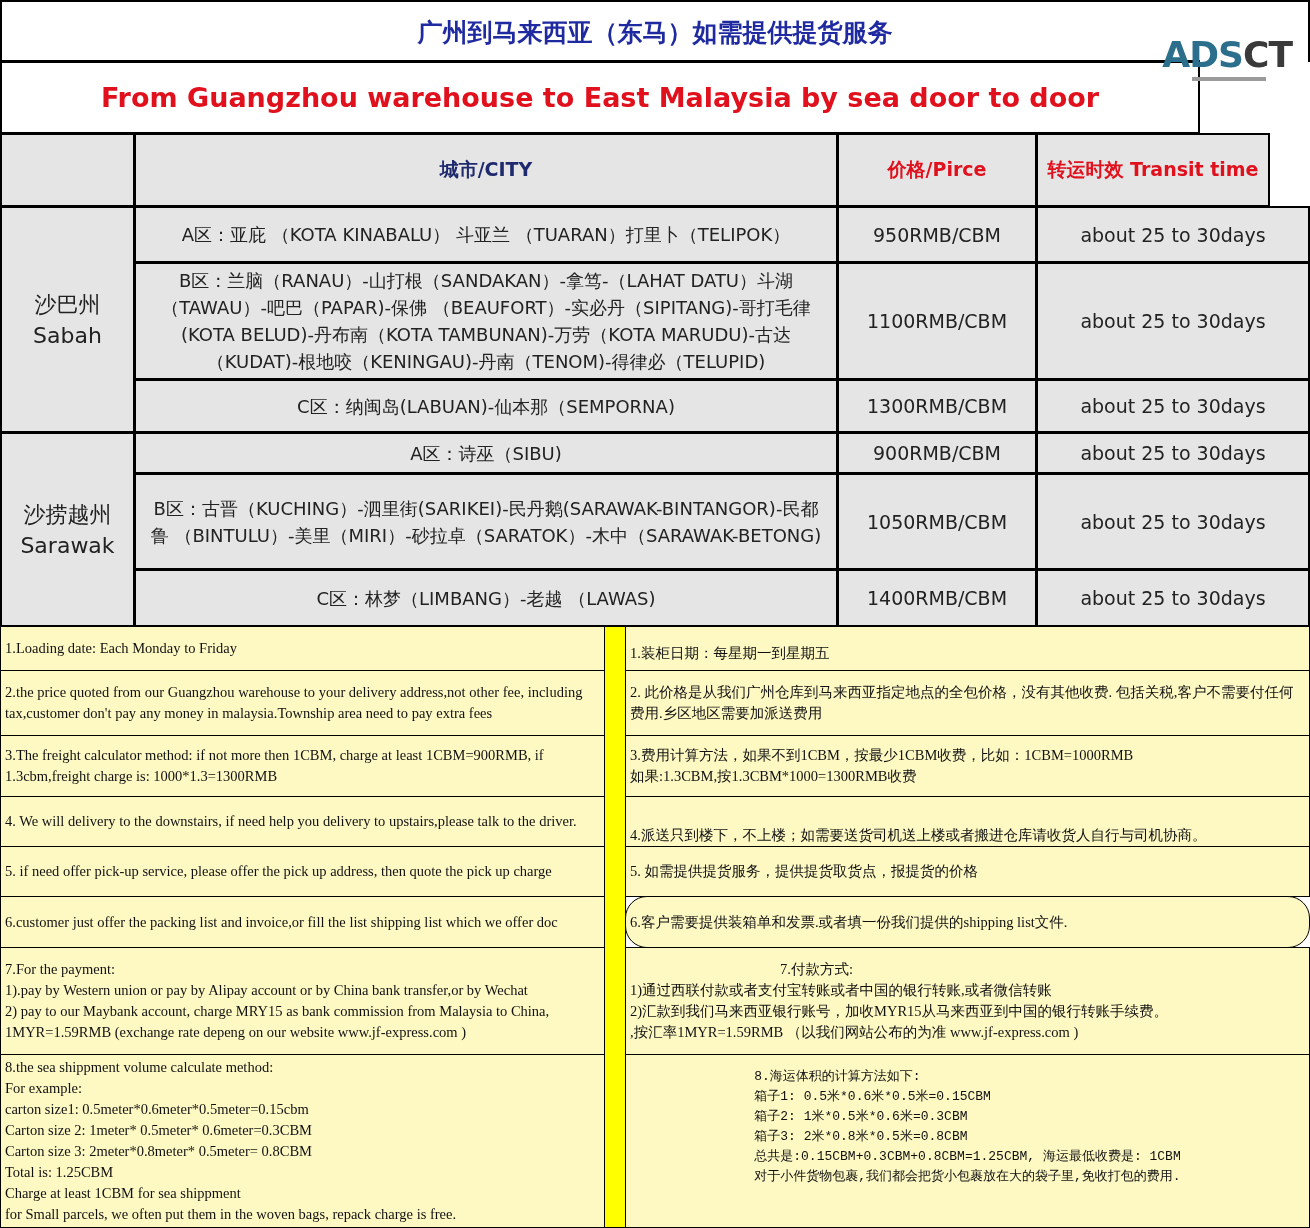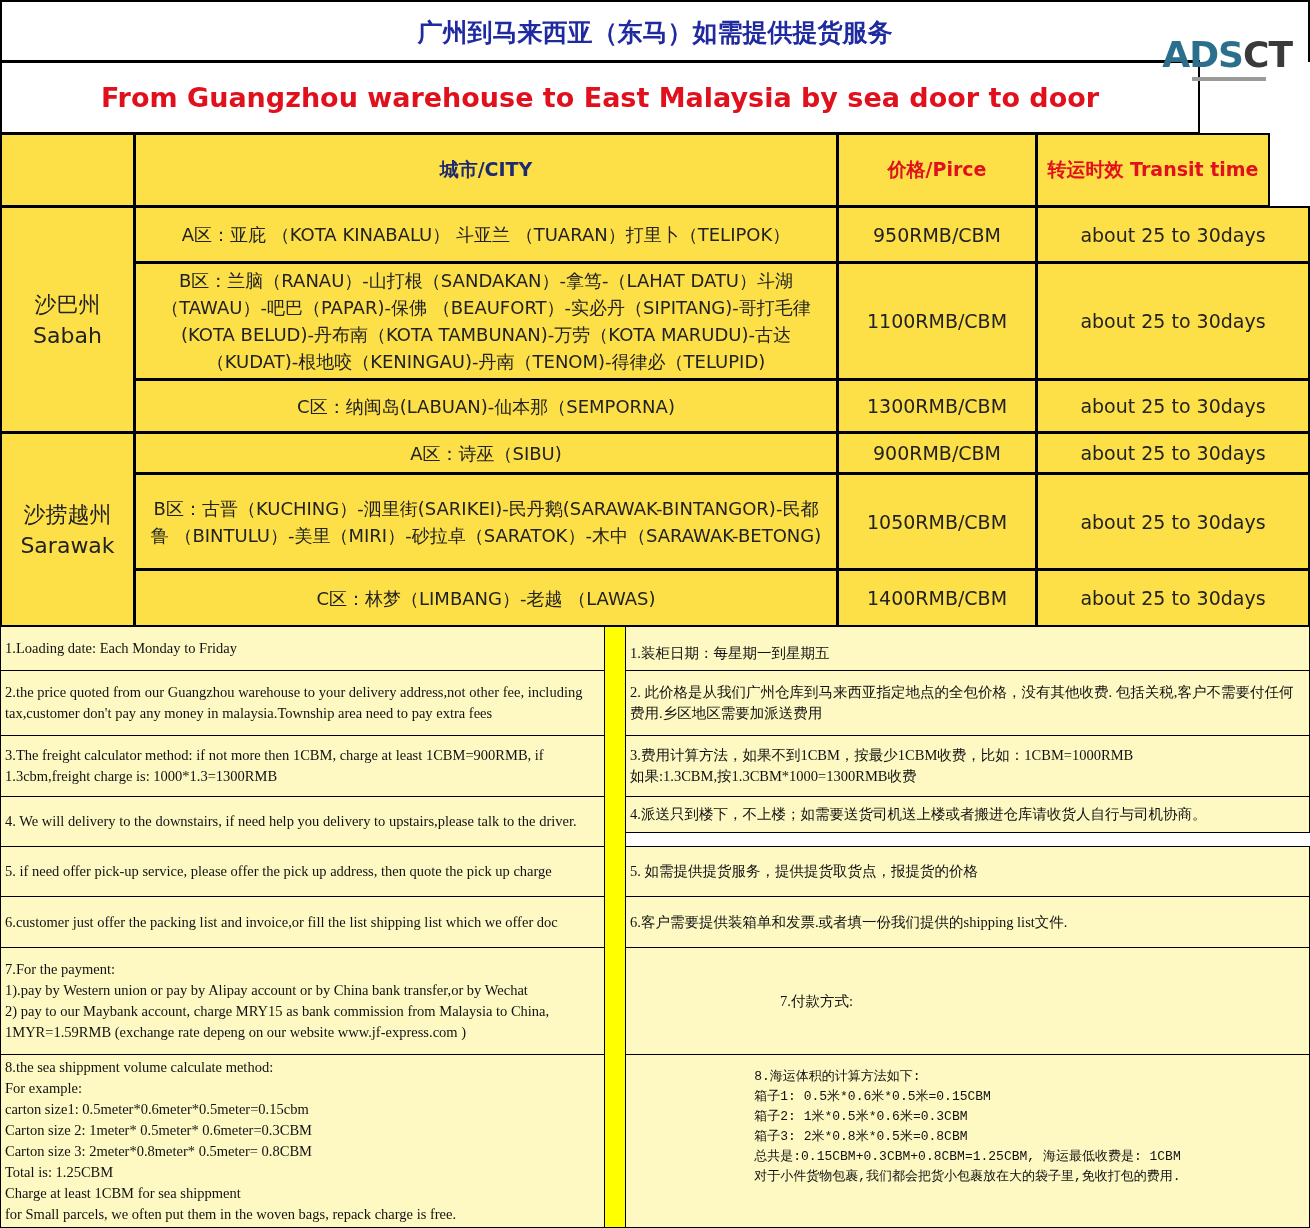--- a/index.html
+++ b/index.html
@@ -9,21 +9,21 @@
   .title-cn { left:0; top:0; width:1310px; height:62px; border:2px solid #000; border-bottom:none;
               display:flex; align-items:center; justify-content:center;
               color:#1f2aa0; font-weight:bold; font-size:25px; }
   .title-en { left:0; top:60px; width:1200px; height:74px; border:2px solid #000; border-top:3px solid #000;
               display:flex; align-items:center; justify-content:center;
               color:#e0101c; font-weight:bold; font-size:27px; }
   .logo { right:18px; top:34px; font-weight:bold; font-size:36px; letter-spacing:-1px; }
   .logo .ad { color:#2b6f8c; }
   .logo .ct { color:#3a3a3a; }
   .logo .bar { position:absolute; left:30px; bottom:-6px; width:74px; height:4px; background:#9a9a9a; }
-  .cell { position:absolute; box-sizing:border-box; border:1px solid #000; background:#fde047;
+  .cell { position:absolute; box-sizing:border-box; border:1px solid #000; background:#e5e5e5;
           display:flex; align-items:center; justify-content:center; text-align:center; }
   .hdr-city { color:#1f2a6e; font-weight:bold; font-size:19px; }
   .hdr-red { color:#e0101c; font-weight:bold; font-size:19px; }
   .region { font-family:"DejaVu Sans", sans-serif; font-size:22px; color:#222; line-height:31px; flex-direction:column; }
   .city { font-size:18px; line-height:27px; padding:0 14px; color:#222; }
   .price { font-size:19px; color:#222; }
   .ncell { position:absolute; box-sizing:border-box; border:1px solid #000; background:#fef9c3;
            font-family:"Liberation Serif", serif; font-size:14.5px; color:#111; line-height:21px;
            padding:0 4px; display:flex; align-items:center; }
   .ncell.top { align-items:flex-start; }
@@ -143,46 +143,49 @@
 
 <div class="ncell" style="left:0;top:735px;width:605px;height:62px;font-family:Liberation Serif, serif;">
     <span>3.The freight calculator method:  if not more then 1CBM, charge at least 1CBM=900RMB, if 1.3cbm,freight charge is: 1000*1.3=1300RMB</span>
   </div>
 <div class="ncell pre" style="left:625px;top:735px;width:685px;height:62px;"><span class="pre">3.费用计算方法，如果不到1CBM，按最少1CBM收费，比如：1CBM=1000RMB
 如果:1.3CBM,按1.3CBM*1000=1300RMB收费</span></div>
 
 <div class="ncell" style="left:0;top:796px;width:605px;height:51px;">
     <span>4. We will delivery to the downstairs, if need help you delivery to upstairs,please talk to the driver.</span>
   </div>
-<div class="ncell" style="left:625px;top:796px;width:685px;height:37px;">
+<div class="ncell" style="left:625px;top:796px;width:685px;height:51px;align-items:flex-end;">
     <span>4.派送只到楼下，不上楼；如需要送货司机送上楼或者搬进仓库请收货人自行与司机协商。</span>
   </div>
 
 <div class="ncell" style="left:0;top:846px;width:605px;height:51px;">
     <span>5. if need offer pick-up service, please offer the pick up address, then quote the pick up charge</span>
   </div>
 <div class="ncell" style="left:625px;top:846px;width:685px;height:51px;">
     <span>5. 如需提供提货服务，提供提货取货点，报提货的价格</span>
   </div>
 
 <div class="ncell" style="left:0;top:896px;width:605px;height:52px;">
     <span>6.customer just offer the packing list and invoice,or fill the  list shipping list which we offer doc</span>
   </div>
-<div class="ncell" style="left:625px;top:896px;width:685px;height:52px;">
+<div class="ncell" style="left:625px;top:896px;width:685px;height:52px;border-radius:22px;">
     <span>6.客户需要提供装箱单和发票.或者填一份我们提供的shipping list文件.</span>
   </div>
 
 <div class="ncell" style="left:0;top:947px;width:605px;height:108px;">
     <span class="pre"> 7.For the payment:
 1).pay by Western union or pay by Alipay account or by China bank transfer,or by Wechat
 2) pay to our Maybank account, charge MRY15 as bank commission from Malaysia to China,
 1MYR=1.59RMB (exchange rate depeng on our website   www.jf-express.com )</span>
   </div>
 <div class="ncell" style="left:625px;top:947px;width:685px;height:108px;flex-direction:column;align-items:flex-start;justify-content:center;">
   <span style="display:block;width:100%;padding-left:150px;box-sizing:border-box;">7.付款方式:</span>
+  <span class="pre">1)通过西联付款或者支付宝转账或者中国的银行转账,或者微信转账
+2)汇款到我们马来西亚银行账号，加收MYR15从马来西亚到中国的银行转账手续费。
+,按汇率1MYR=1.59RMB （以我们网站公布的为准 www.jf-express.com )</span>
 </div>
 
 <div class="ncell top" style="left:0;top:1054px;width:605px;height:174px;padding-top:2px;">
     <span class="pre"> 8.the sea shippment volume calculate method:
 For example:
 carton size1: 0.5meter*0.6meter*0.5meter=0.15cbm
 Carton size 2: 1meter* 0.5meter* 0.6meter=0.3CBM
 Carton size 3:  2meter*0.8meter* 0.5meter= 0.8CBM
 Total is: 1.25CBM
 Charge at least 1CBM for sea shippment

